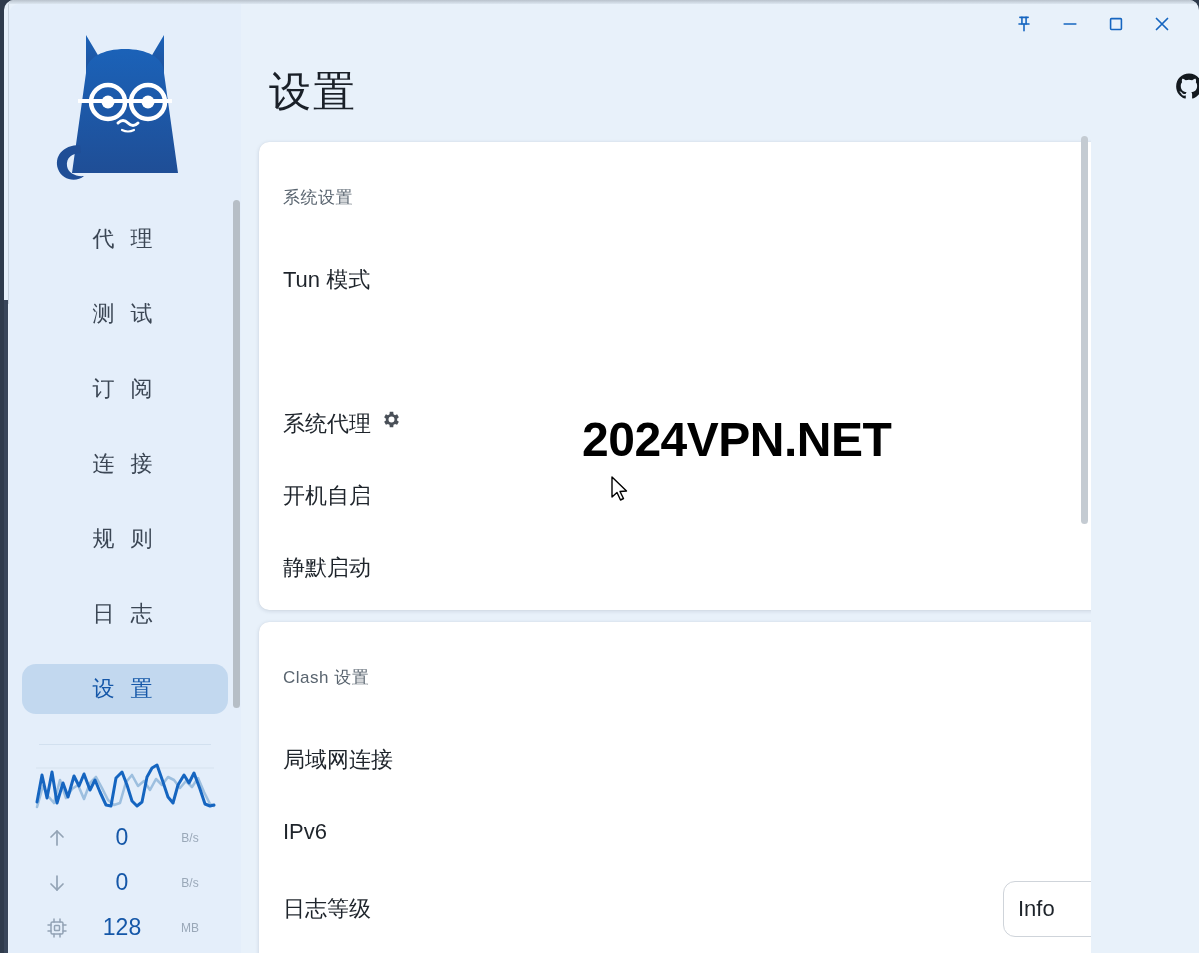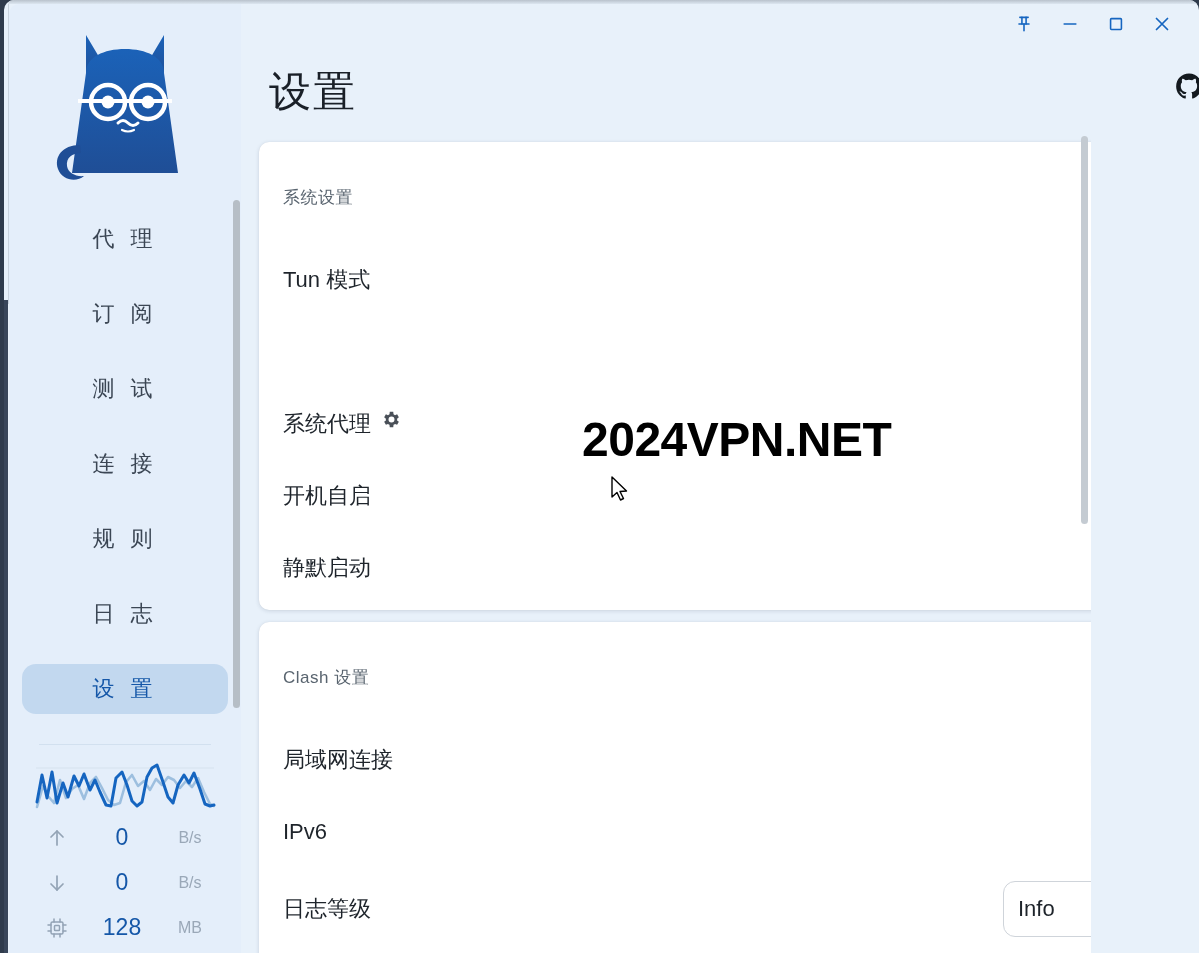--- a/index.html
+++ b/index.html
@@ -137,21 +137,21 @@
   .stat-value {
     flex: 1;
     text-align: center;
     font-size: 23px;
     color: #1557a8;
     font-weight: 400;
   }
   .stat-unit {
     width: 52px;
     text-align: center;
-    font-size: 16px;
+    font-size: 12px;
     color: #9aa8b8;
   }
 
   
   #sidebar-scrollbar {
     position: absolute; left: 229px; top: 200px;
     width: 7px; height: 508px;
     background: #b6bec6;
     border-radius: 4px;
   }
@@ -317,24 +317,24 @@
         <path d="M68 100 q5 -5 10 0 q5 5 10 0" fill="none" stroke="#ffffff" stroke-width="3" stroke-linecap="round"></path>
         <path d="M72 107 q6 3 12 0" fill="none" stroke="#ffffff" stroke-width="2.2" stroke-linecap="round"></path>
       </svg>
     </div>
 
     <div id="nav">
       <div class="nav-item">
         <span>代 理</span>
       </div>
       <div class="nav-item">
+        <span>测 试</span>
+      </div>
+      <div class="nav-item">
         <span>订 阅</span>
-      </div>
-      <div class="nav-item">
-        <span>测 试</span>
       </div>
       <div class="nav-item">
         <span>连 接</span>
       </div>
       <div class="nav-item">
         <span>规 则</span>
       </div>
       <div class="nav-item">
         <span>日 志</span>
       </div>

